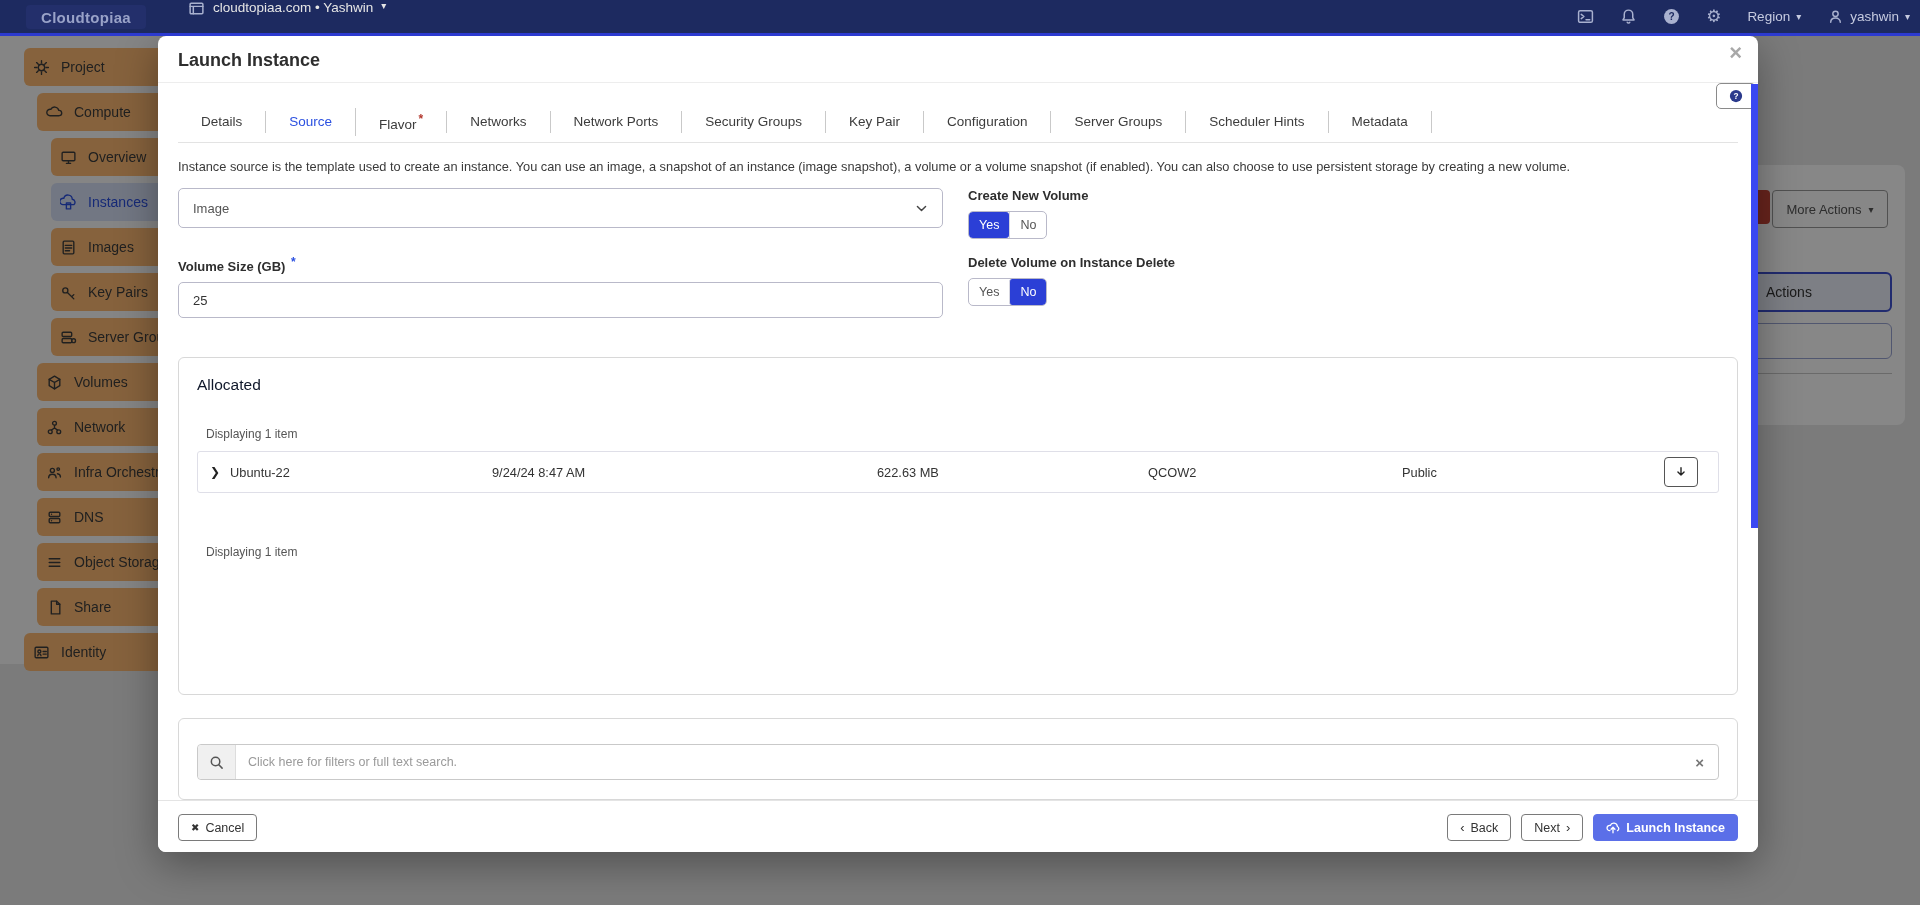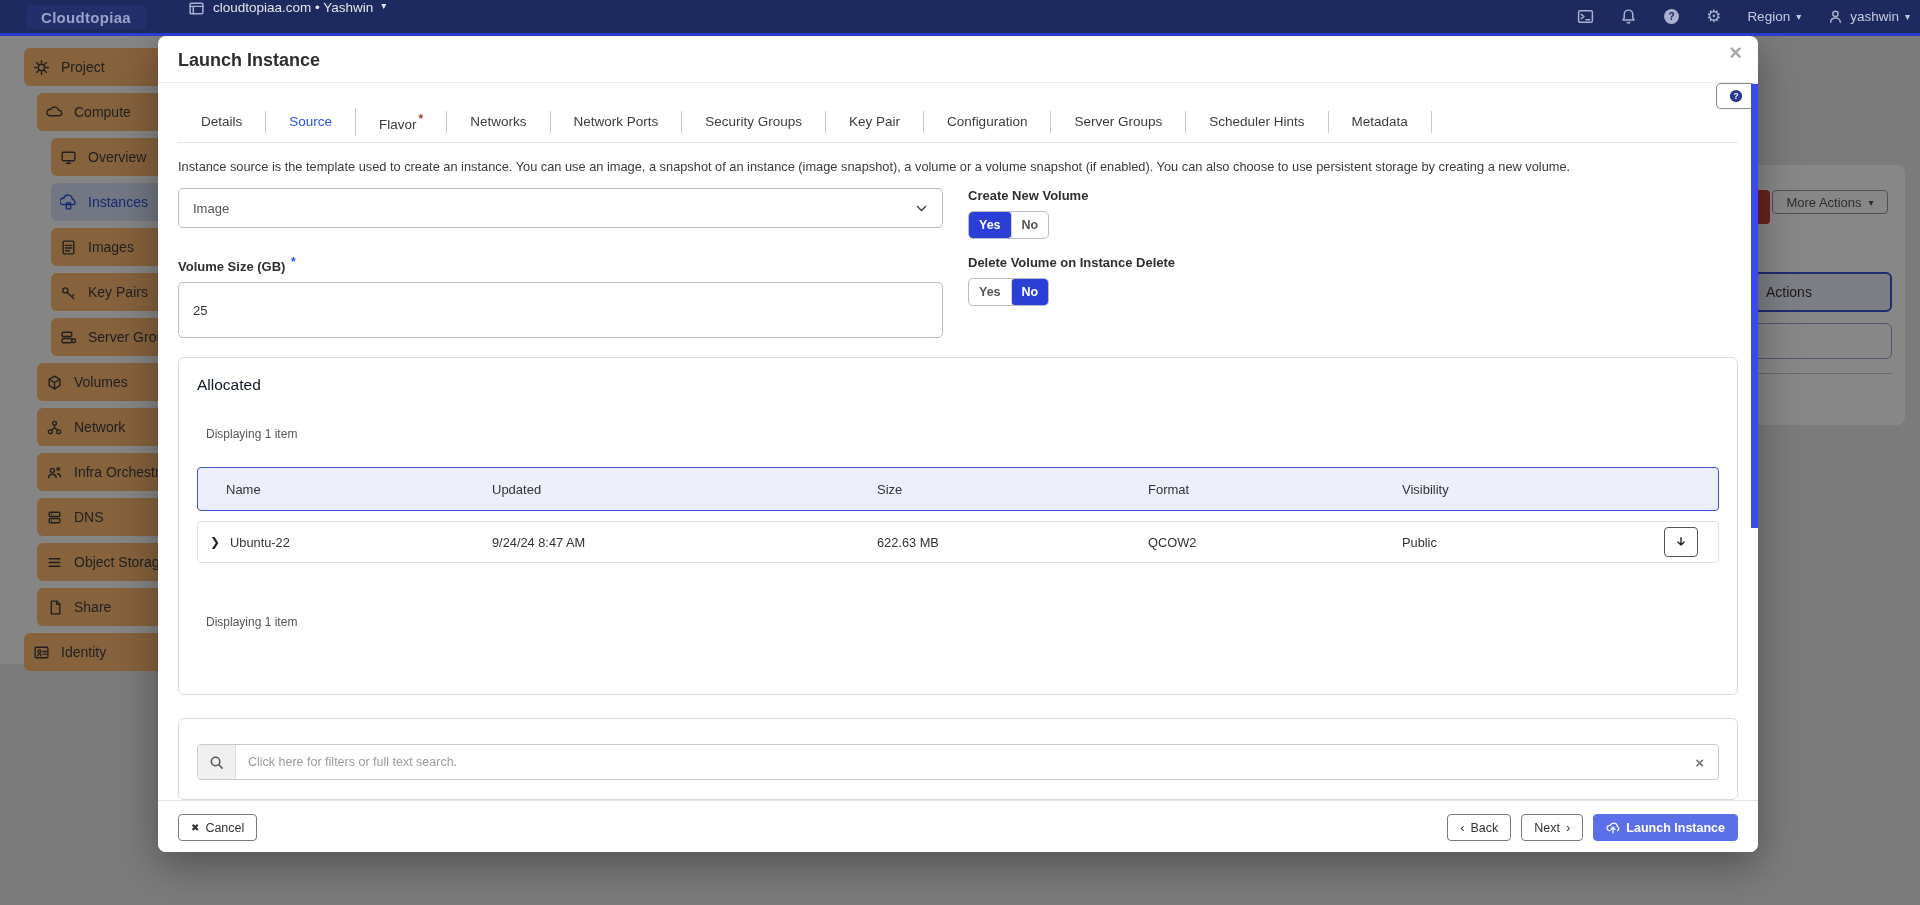--- a/index.html
+++ b/index.html
@@ -33,21 +33,21 @@
   .sb-item.lvl0{margin-left:24px;width:152px}
   .sb-item.lvl1{margin-left:37px;width:144px}
   .sb-item.lvl2{margin-left:51px;width:134px}
   .sb-item.active{background:#d7e0f8;color:var(--accent_blue)}
   .sb-ic{display:inline-flex;flex:0 0 auto}
   .sb-ic svg{width:17px;height:17px}
 
   
   .bx-card{position:absolute;left:1160px;top:165px;width:745px;height:260px;background:#fff;border-radius:8px;z-index:1}
   .bx-red{position:absolute;left:530px;top:25px;width:80px;height:34px;background:var(--danger_red);border-radius:4px}
-  .bx-more{position:absolute;left:612px;top:25px;width:116px;height:24px;border:1px solid #9a9a9a;border-radius:4px;background:#fff;
+  .bx-more{position:absolute;left:612px;top:25px;width:116px;height:38px;border:1px solid #9a9a9a;border-radius:4px;background:#fff;
     color:#555;font-size:13px;display:flex;align-items:center;justify-content:center;gap:7px}
   .bx-actions{position:absolute;left:440px;top:107px;width:292px;height:40px;border:2px solid var(--table_header_border);
     border-radius:6px;background:var(--table_header_bg);display:flex;align-items:center;padding-left:164px;font-size:14px;color:#333}
   .bx-row2{position:absolute;left:440px;top:158px;width:292px;height:36px;border:1px solid #9aa4d4;border-radius:6px;background:#fff}
   .bx-line{position:absolute;left:440px;top:208px;width:292px;border-top:1px solid #c9c9c9}
 
   
   .overlay{position:absolute;left:0;top:36px;width:100%;height:869px;background:rgba(0,0,0,.47);z-index:10}
 
   
@@ -70,24 +70,24 @@
   .req.blue{color:var(--accent_blue)}
   .m-tabhr{position:absolute;left:20px;right:20px;top:106px;border-top:1px solid #e3e3e3}
 
   .m-desc{position:absolute;left:20px;top:123px;right:36px;font-size:12.8px;color:#3a3a3a}
 
   .m-form{position:absolute;left:20px;top:152px;right:40px;display:grid;grid-template-columns:765px 1fr;column-gap:25px;row-gap:16px}
   .f-label{font-size:13px;font-weight:bold;color:#2e2e2e;margin-bottom:8px}
   .sel{display:flex;align-items:center;justify-content:space-between;height:40px;border:1px solid #b9b9c9;border-radius:5px;
     padding:0 14px;font-size:13px;color:#555;background:#fff;cursor:pointer}
   .sel svg{width:13px;height:13px;color:#444}
-  .f-input{width:100%;height:56px;border:1px solid #b9b9c9;border-radius:5px;padding:0 14px;font-size:13px;color:#333;
+  .f-input{width:100%;height:36px;border:1px solid #b9b9c9;border-radius:5px;padding:0 14px;font-size:13px;color:#333;
     font-family:"Liberation Sans","DejaVu Sans",sans-serif}
   .toggle{display:inline-flex;border:1px solid #b9b9c9;border-radius:5px;overflow:hidden;background:#fff}
-  .t-opt{min-width:36px;padding:6px 10px;font-size:12.5px;font-weight:bold;color:#555;text-align:center;cursor:pointer}
+  .t-opt{min-width:36px;padding:6px 10px;font-size:12.5px;font-weight:normal;color:#555;text-align:center;cursor:pointer}
   .t-opt + .t-opt{border-left:1px solid #d5d5df}
   .t-opt.on{background:var(--toggle_active);color:#fff;border-radius:3px}
 
   .panel{position:absolute;left:20px;right:20px;border:1px solid #d8d8d8;border-radius:6px;background:#fff}
   .m-allocated{top:321px;height:338px;padding:18px 18px}
   .p-title{font-size:15.5px;color:#0f172a}
   .p-count{font-size:12px;color:#555;margin-left:9px}
   .m-allocated .p-count.first{display:block;margin-top:33px}
   .m-allocated .p-count.second{display:block;margin-top:52px}
   .t-head{margin-top:26px;height:44px;background:var(--table_header_bg);border:1.5px solid var(--table_header_border);
@@ -387,28 +387,20 @@
         <div class="toggle">
           <span class="t-opt">Yes</span>
           <span class="t-opt on">No</span>
         </div>
       </div>
     </div>
 
     <div class="panel m-allocated">
       <div class="p-title">Allocated</div>
       <div class="p-count first">Displaying 1 item</div>
-      <div class="t-head">
-        <span class="c1">Name</span>
-        <span>Updated</span>
-        <span>Size</span>
-        <span>Format</span>
-        <span>Visibility</span>
-        <span></span>
-      </div>
       <div class="t-row">
         <span class="c1">
           <span class="row-chev">❯</span>
           <span>Ubuntu-22</span>
         </span>
         <span>9/24/24 8:47 AM</span>
         <span>622.63 MB</span>
         <span>QCOW2</span>
         <span>Public</span>
         <span>

